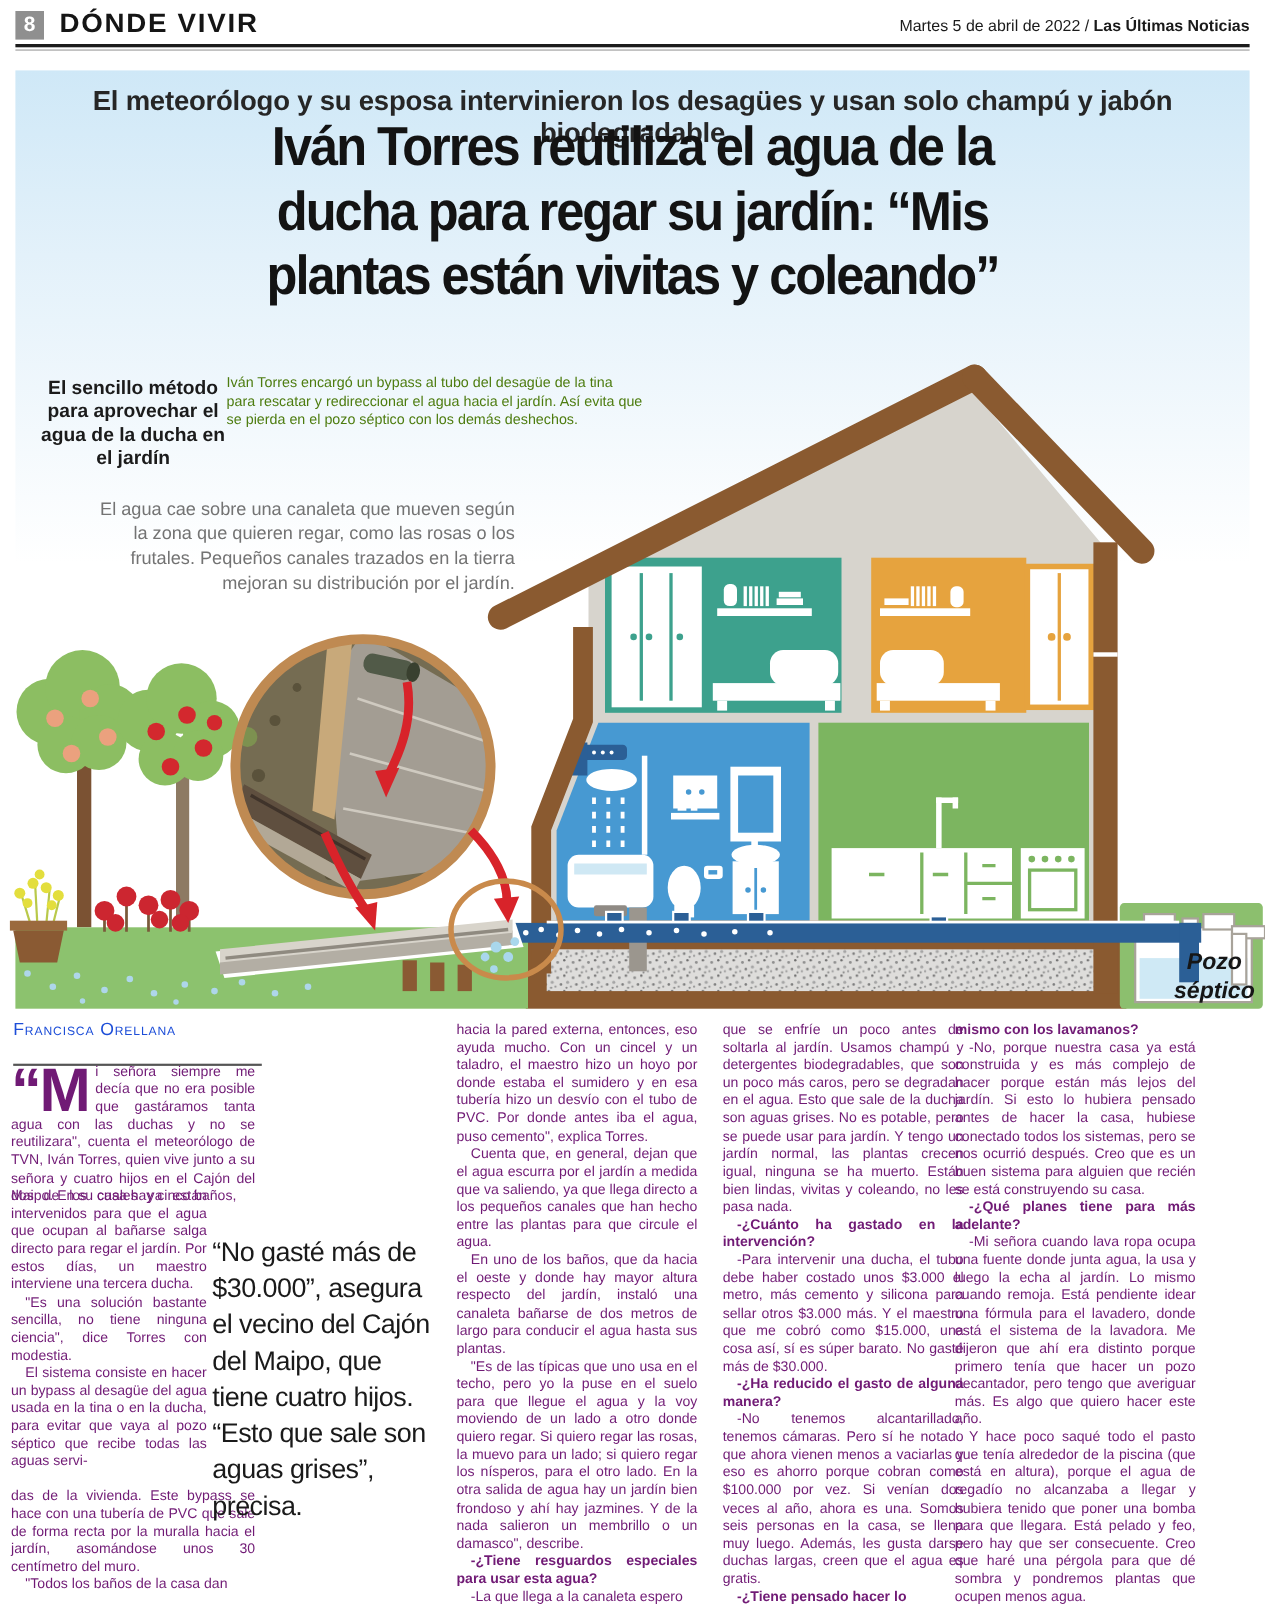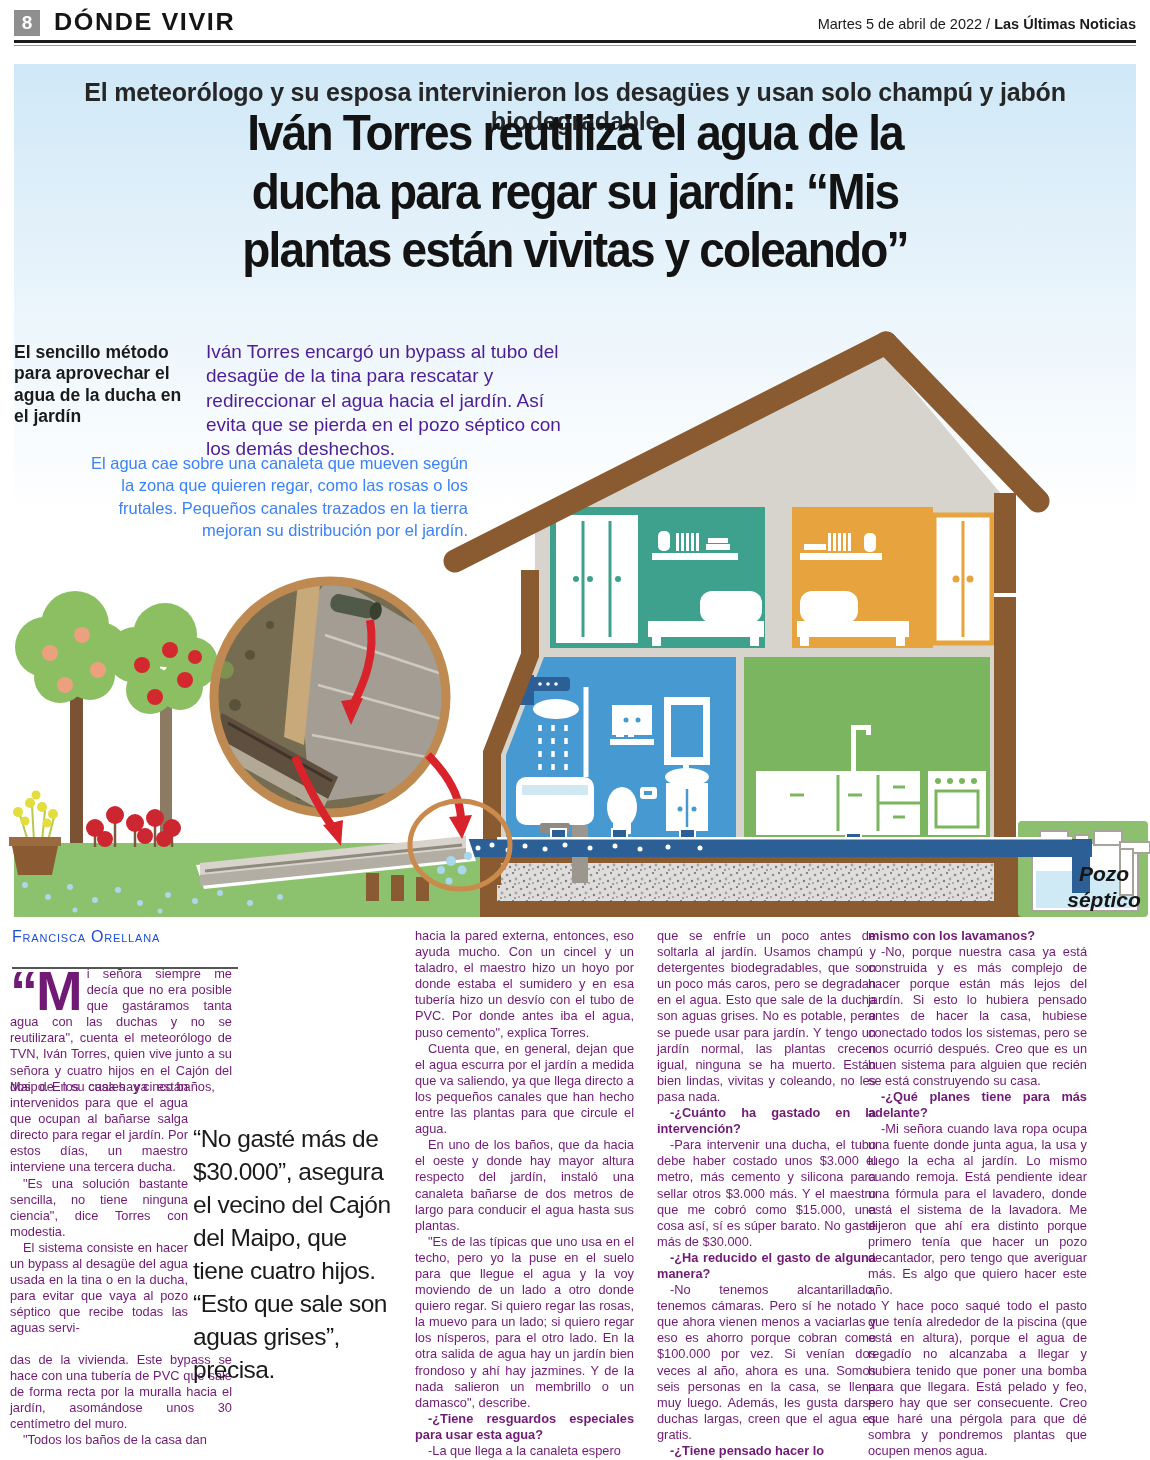--- a/index.html
+++ b/index.html
@@ -32,30 +32,30 @@
     position:absolute;left:0;top:78px;width:1150px;text-align:center;
     font-size:25px;font-weight:bold;color:#262626;letter-spacing:-0.2px;
   }
   #headline{
     position:absolute;left:25px;top:104px;width:1100px;text-align:center;
     font-weight:800;font-size:50px;line-height:1.17;color:#131313;
     letter-spacing:-2px;transform:scaleX(0.92);transform-origin:center top;
   }
   
   #deck{
-    position:absolute;left:14px;top:342px;width:182px;text-align:left;
+    position:absolute;left:30px;top:342px;width:182px;text-align:center;
     font-weight:bold;font-size:17.5px;line-height:1.22;color:#1b1b1b;
   }
   #lead{
     position:absolute;left:206px;top:340px;width:378px;
-    font-size:19px;line-height:1.28;color:#4c1d95;
+    font-size:13px;line-height:1.28;color:#4d7c0f;
   }
   #caption{
     position:absolute;left:88px;top:452px;width:380px;text-align:right;
-    font-size:16.5px;line-height:1.36;color:#3b82f6;
+    font-size:16.5px;line-height:1.36;color:#737373;
   }
   
   #illu{position:absolute;left:0;top:325px;width:1150px;height:600px;}
 
   
   .smallcaps{font-variant:small-caps;}
   #byline{
     position:absolute;left:12px;top:928px;width:226px;
     font-size:16px;letter-spacing:0.8px;color:#1d4ed8;
     border-bottom:2px solid #555;padding-bottom:21px;

